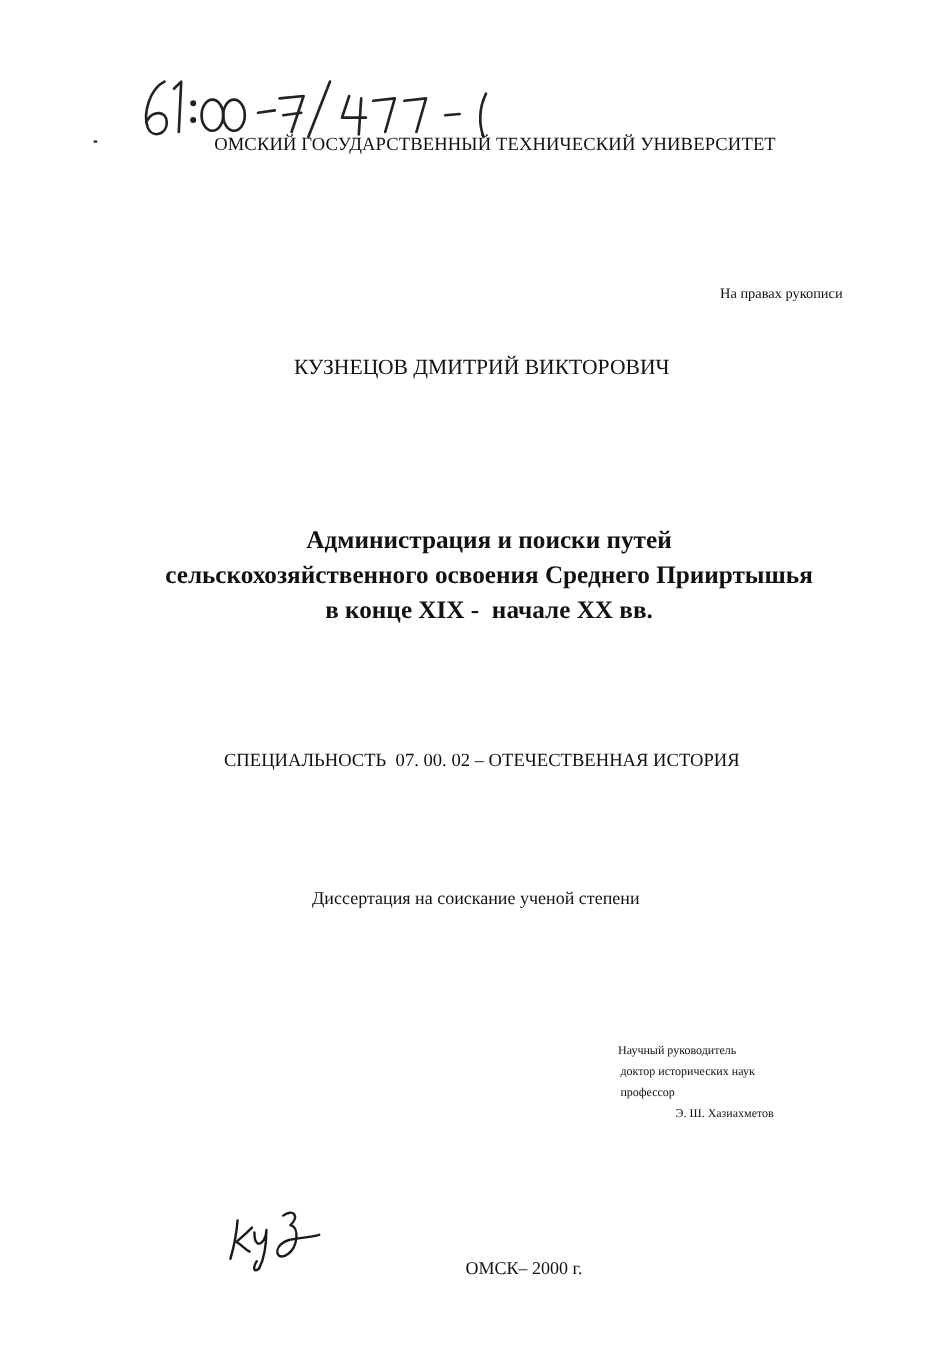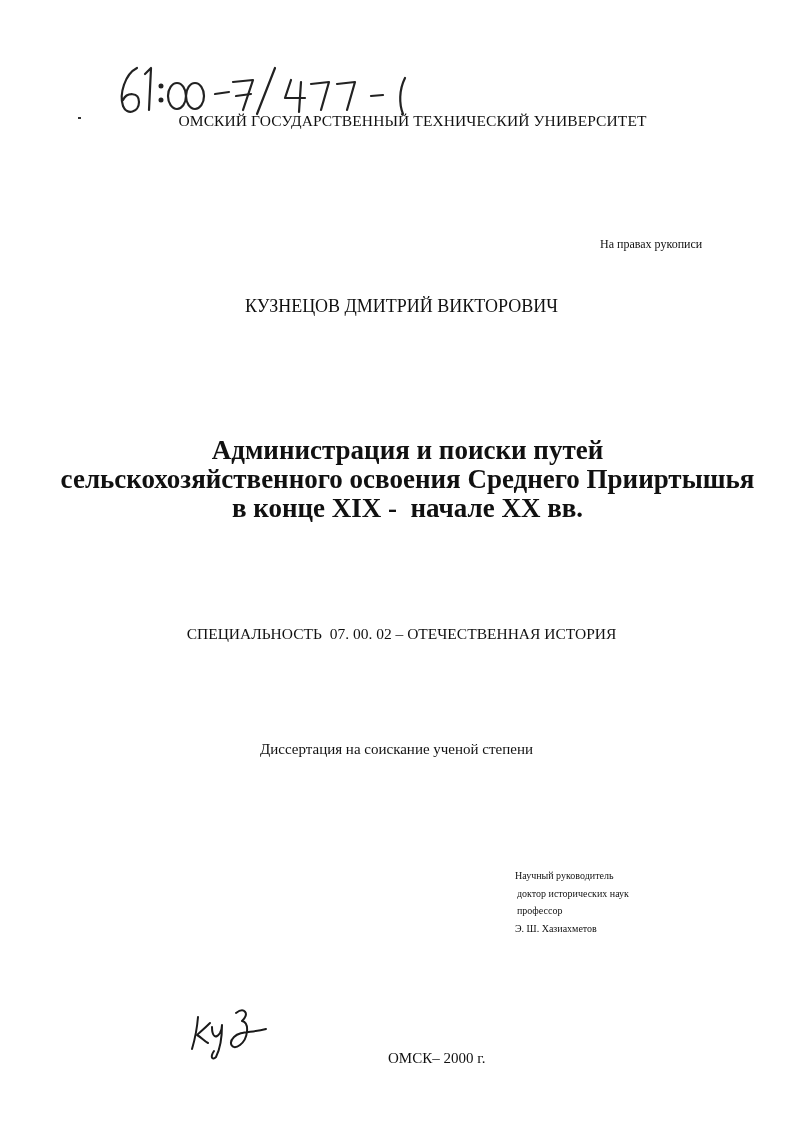--- a/index.html
+++ b/index.html
@@ -41,21 +41,21 @@
     .author {
       left: 0; right: 0; top: 296px;
       text-align: center;
       font-size: 18px;
       padding-left: 10px;
     }
     .title {
       left: 0; right: 0; top: 436px;
       text-align: center;
       font-weight: bold;
-      font-size: 27px;
+      font-size: 21px;
       line-height: 29px;
       padding-left: 22px;
       font-family: "Liberation Serif", serif;
     }
     .title div { white-space: pre; }
     .specialty {
       left: 0; right: 0; top: 625px;
       text-align: center;
       font-size: 15.5px;
       padding-left: 10px;
@@ -68,21 +68,21 @@
       line-height: 19px;
     }
     .supervisor {
       left: 513px; top: 867px;
       font-size: 10px;
       line-height: 17.5px;
     }
     .supervisor .l1 { padding-left: 2px; }
     .supervisor .l2 { padding-left: 4px; }
     .supervisor .l3 { padding-left: 4px; }
-    .supervisor .l4 { padding-left: 2px; }
+    .supervisor .l4 { padding-left: 2px; margin-left: 48px; }
     .signature {
       left: 188px; top: 1003px;
       width: 85px; height: 60px;
     }
     .signature svg { width: 100%; height: 100%; }
     .city-year {
       left: 388px; top: 1050px;
       font-size: 15px;
     }
   </style>

